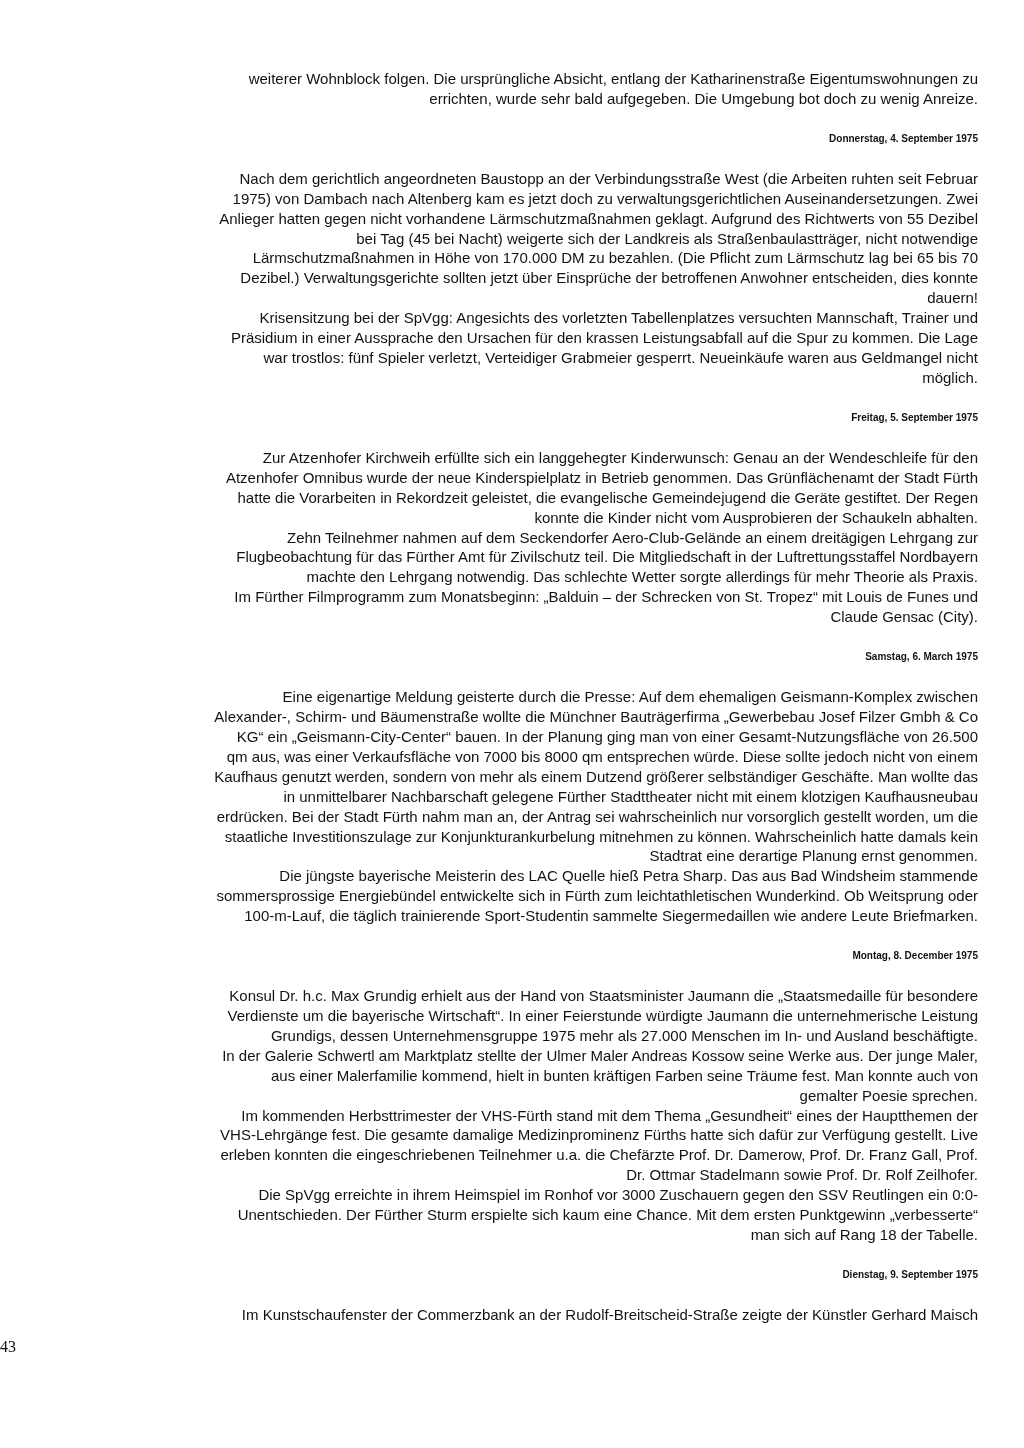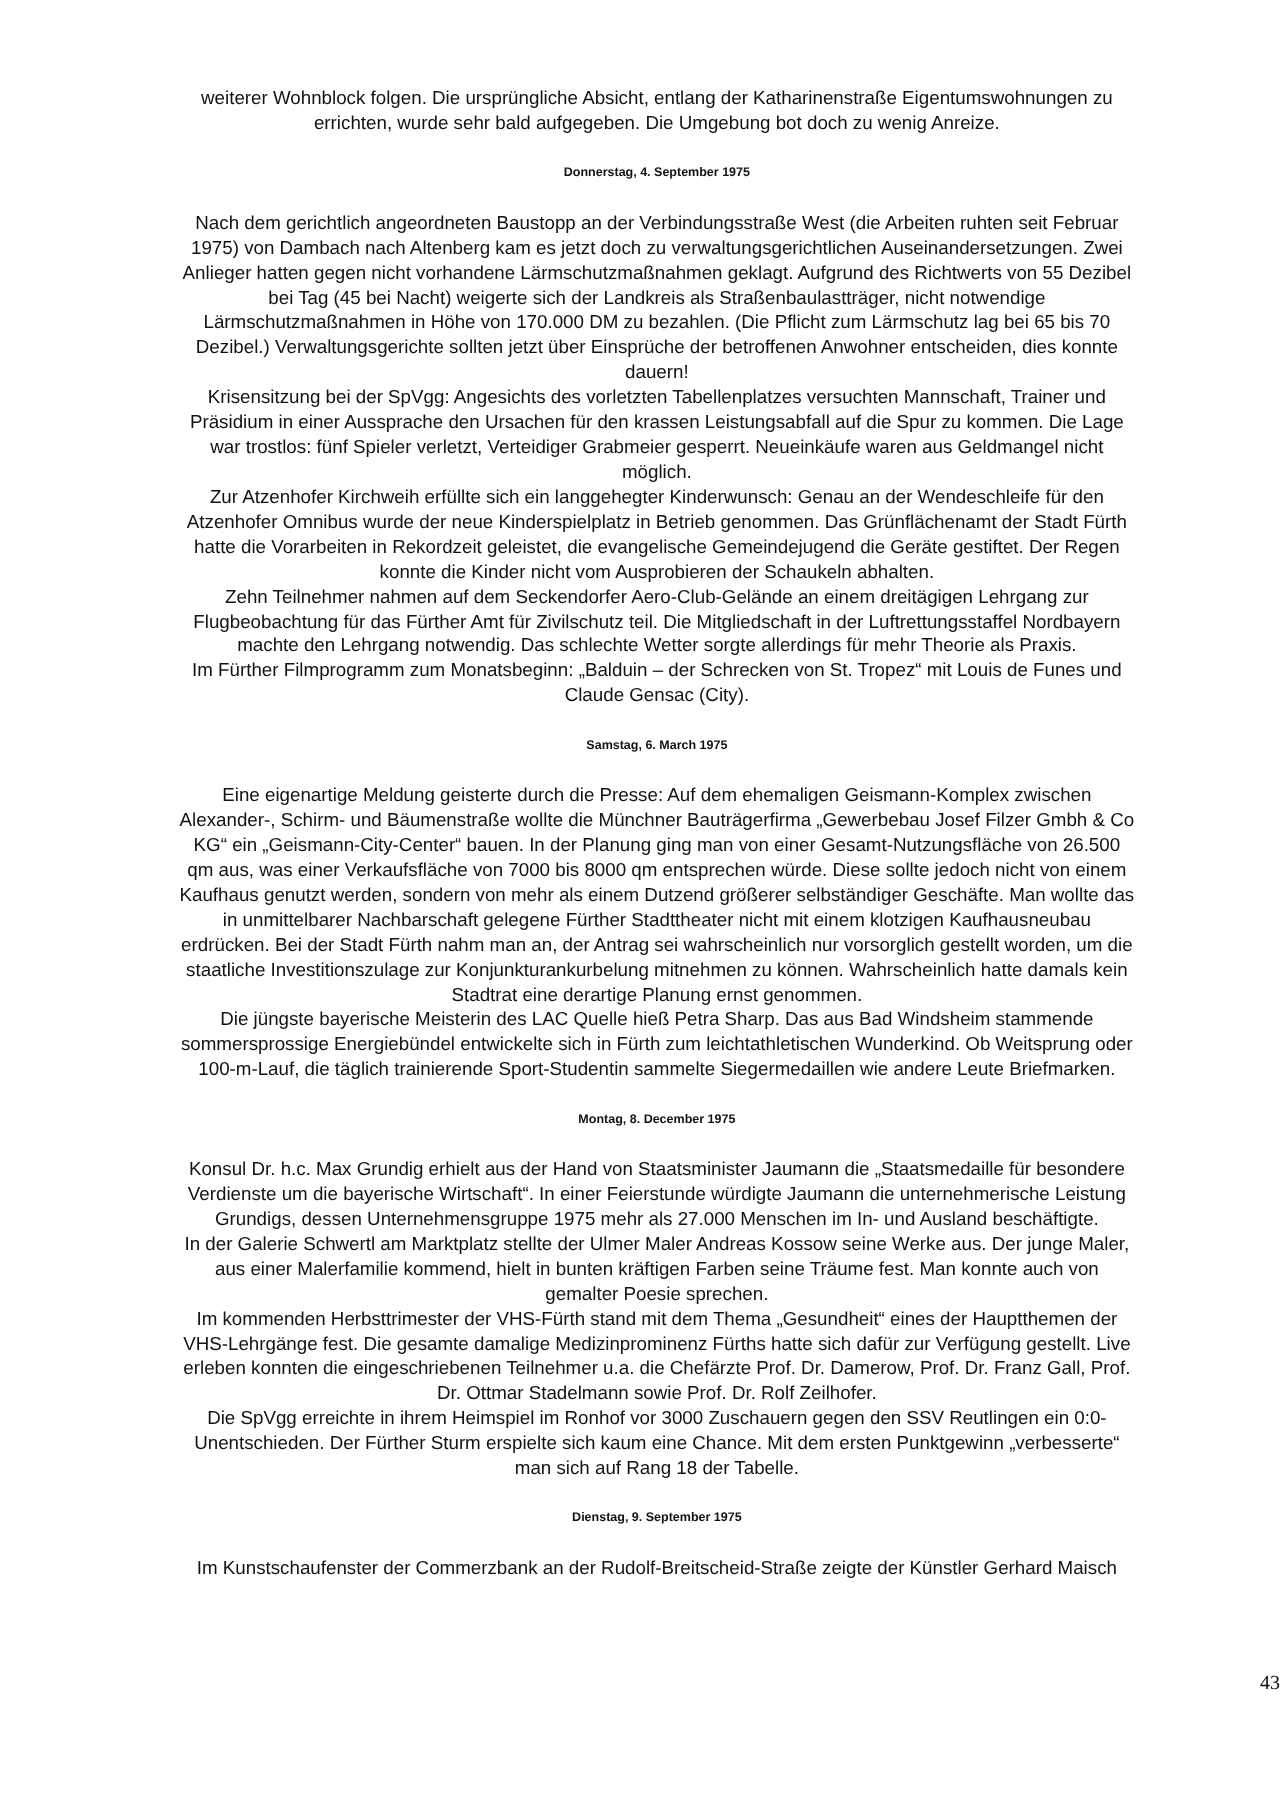--- a/index.html
+++ b/index.html
@@ -17,39 +17,39 @@
     font-family: "Liberation Sans", "DejaVu Sans", sans-serif;
     color: #121212;
   }
   .content {
     position: absolute;
     left: 73px;
     top: 69px;
     width: 905px;
     font-size: 15px;
     line-height: 19.92px;
-    text-align: center;
+    text-align: right;
   }
   .content p.paragraph {
     margin: 0;
     white-space: pre-line;
   }
   .content h2.heading {
     margin: 20px 0;
     font-size: 10px;
     line-height: 19.92px;
     font-weight: bold;
     white-space: pre-line;
   }
   .page-number {
     position: absolute;
     left: 0;
     right: 0;
     top: 1337px;
-    text-align: right;
+    text-align: left;
     font-family: "Liberation Serif", "DejaVu Serif", serif;
     font-size: 16px;
     line-height: 20px;
     color: #121212;
   }
 </style>
 </head>
 <body>
 
 <div class="page">
@@ -61,20 +61,21 @@
 1975) von Dambach nach Altenberg kam es jetzt doch zu verwaltungsgerichtlichen Auseinandersetzungen. Zwei
 Anlieger hatten gegen nicht vorhandene Lärmschutzmaßnahmen geklagt. Aufgrund des Richtwerts von 55 Dezibel
 bei Tag (45 bei Nacht) weigerte sich der Landkreis als Straßenbaulastträger, nicht notwendige
 Lärmschutzmaßnahmen in Höhe von 170.000 DM zu bezahlen. (Die Pflicht zum Lärmschutz lag bei 65 bis 70
 Dezibel.) Verwaltungsgerichte sollten jetzt über Einsprüche der betroffenen Anwohner entscheiden, dies konnte
 dauern!
 Krisensitzung bei der SpVgg: Angesichts des vorletzten Tabellenplatzes versuchten Mannschaft, Trainer und
 Präsidium in einer Aussprache den Ursachen für den krassen Leistungsabfall auf die Spur zu kommen. Die Lage
 war trostlos: fünf Spieler verletzt, Verteidiger Grabmeier gesperrt. Neueinkäufe waren aus Geldmangel nicht
 möglich.</p>
+      <h2 class="heading">Freitag, 5. September 1975</h2>
       <p class="paragraph">Zur Atzenhofer Kirchweih erfüllte sich ein langgehegter Kinderwunsch: Genau an der Wendeschleife für den
 Atzenhofer Omnibus wurde der neue Kinderspielplatz in Betrieb genommen. Das Grünflächenamt der Stadt Fürth
 hatte die Vorarbeiten in Rekordzeit geleistet, die evangelische Gemeindejugend die Geräte gestiftet. Der Regen
 konnte die Kinder nicht vom Ausprobieren der Schaukeln abhalten.
 Zehn Teilnehmer nahmen auf dem Seckendorfer Aero-Club-Gelände an einem dreitägigen Lehrgang zur
 Flugbeobachtung für das Fürther Amt für Zivilschutz teil. Die Mitgliedschaft in der Luftrettungsstaffel Nordbayern
 machte den Lehrgang notwendig. Das schlechte Wetter sorgte allerdings für mehr Theorie als Praxis.
 Im Fürther Filmprogramm zum Monatsbeginn: „Balduin – der Schrecken von St. Tropez“ mit Louis de Funes und
 Claude Gensac (City).</p>
       <h2 class="heading">Samstag, 6. March 1975</h2>

